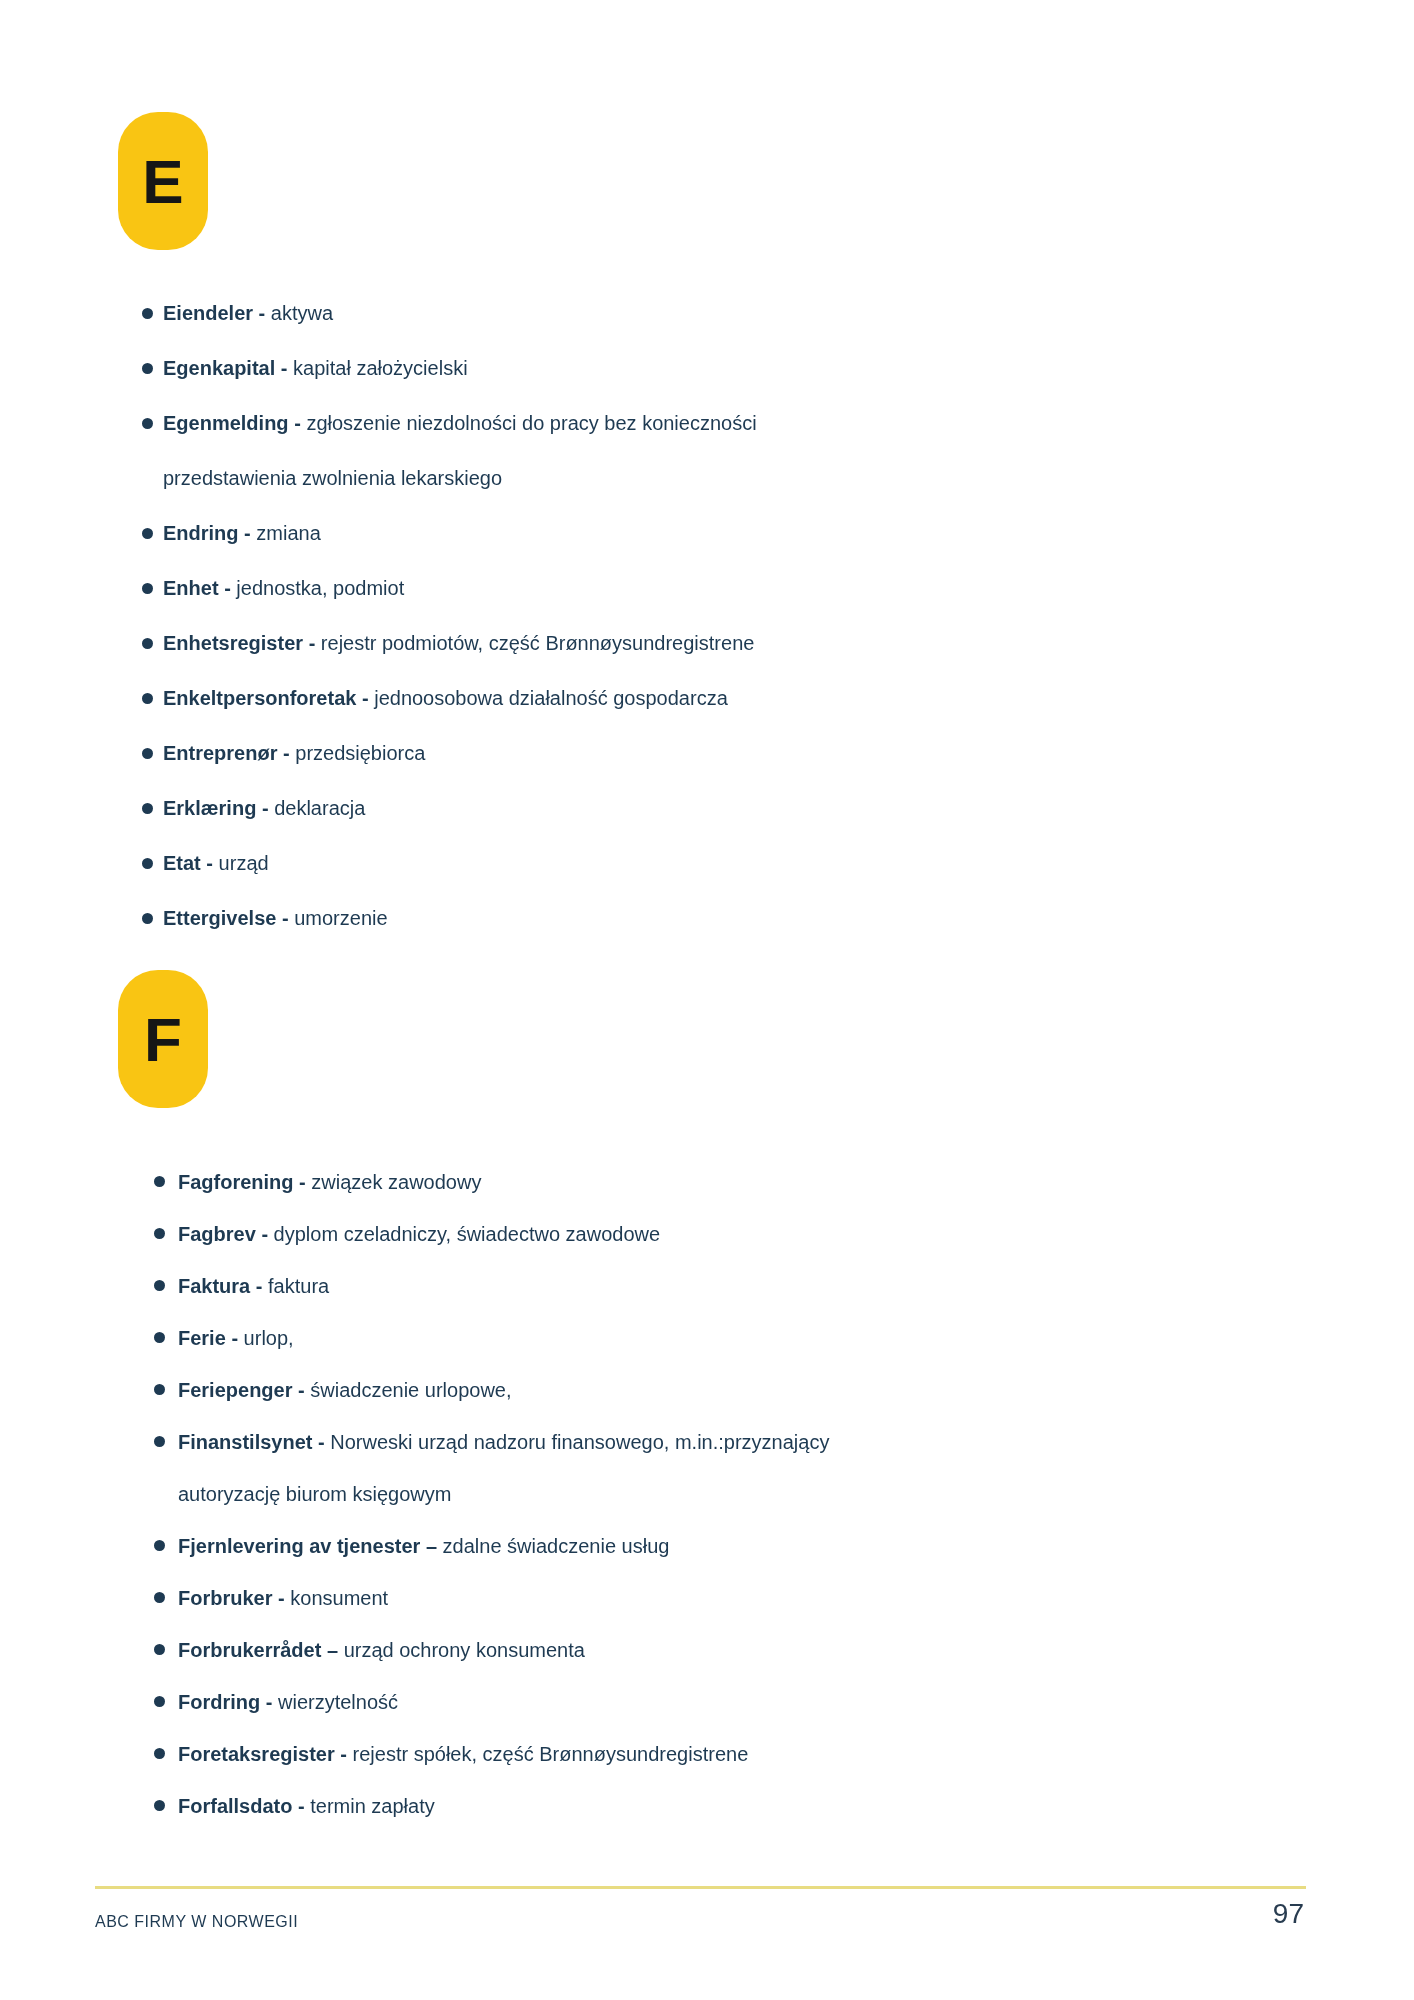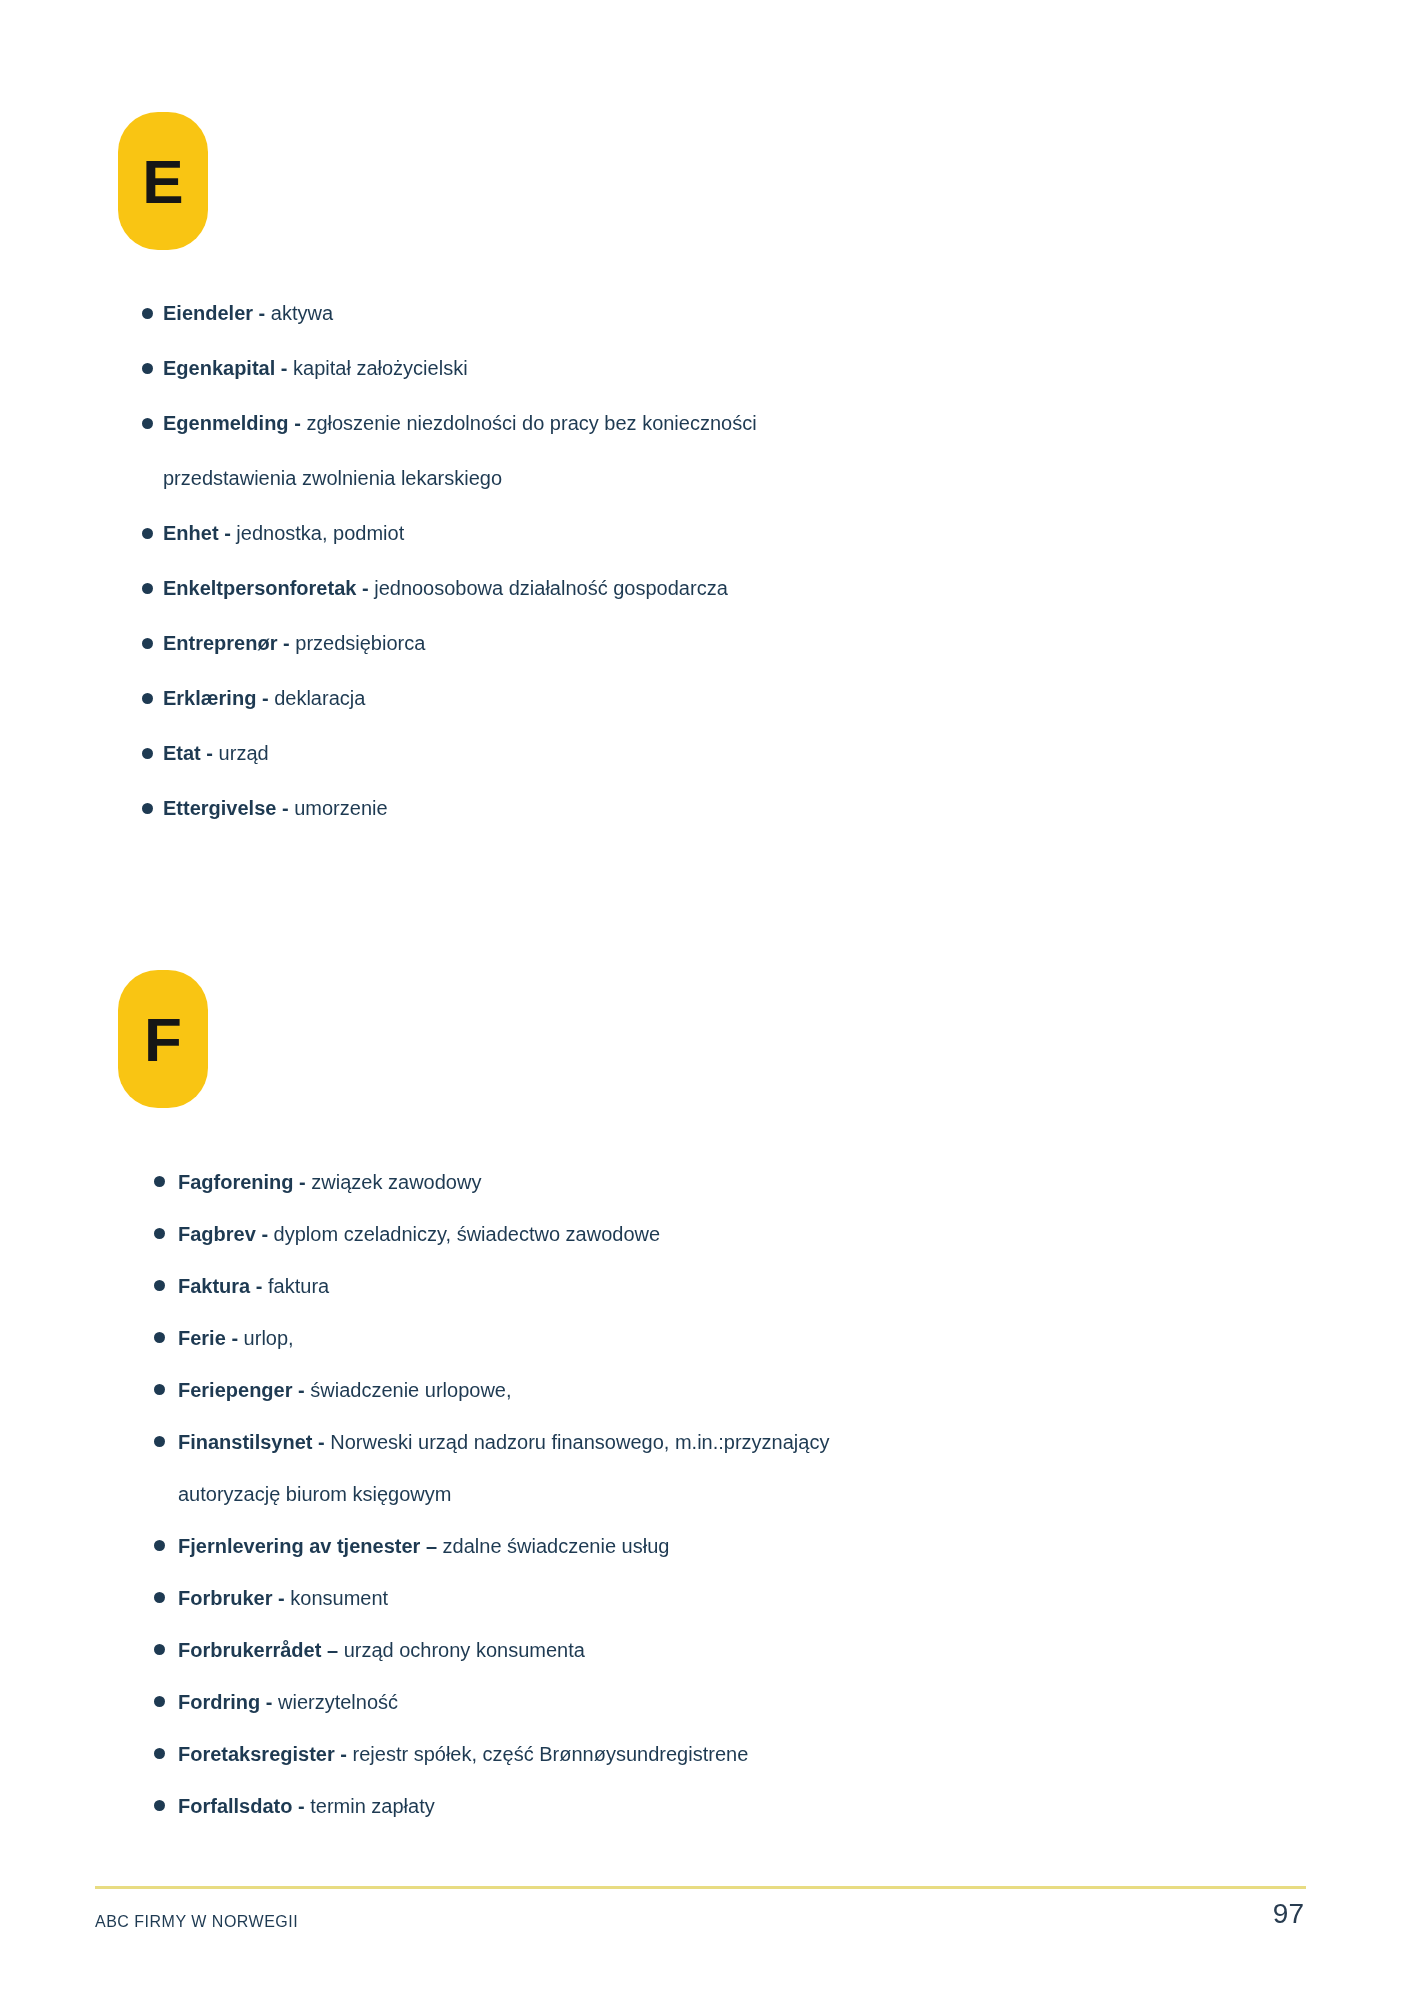--- a/index.html
+++ b/index.html
@@ -56,21 +56,27 @@
     <li>
       <b class="term"><span>Eiendeler</span> <span>-</span></b> <span>aktywa</span><span class="cont"></span>
     </li>
     <li>
       <b class="term"><span>Egenkapital</span> <span>-</span></b> <span>kapitał założycielski</span><span class="cont"></span>
     </li>
     <li>
       <b class="term"><span>Egenmelding</span> <span>-</span></b> <span>zgłoszenie niezdolności do pracy bez konieczności</span><span class="cont">przedstawienia zwolnienia lekarskiego</span>
     </li>
     <li>
+      <b class="term"><span>Endring</span> <span>-</span></b> <span>zmiana</span><span class="cont"></span>
+    </li>
+    <li>
       <b class="term"><span>Enhet</span> <span>-</span></b> <span>jednostka, podmiot</span><span class="cont"></span>
+    </li>
+    <li>
+      <b class="term"><span>Enhetsregister</span> <span>-</span></b> <span>rejestr podmiotów, część Brønnøysundregistrene</span><span class="cont"></span>
     </li>
     <li>
       <b class="term"><span>Enkeltpersonforetak</span> <span>-</span></b> <span>jednoosobowa działalność gospodarcza</span><span class="cont"></span>
     </li>
     <li>
       <b class="term"><span>Entreprenør</span> <span>-</span></b> <span>przedsiębiorca</span><span class="cont"></span>
     </li>
     <li>
       <b class="term"><span>Erklæring</span> <span>-</span></b> <span>deklaracja</span><span class="cont"></span>
     </li>

